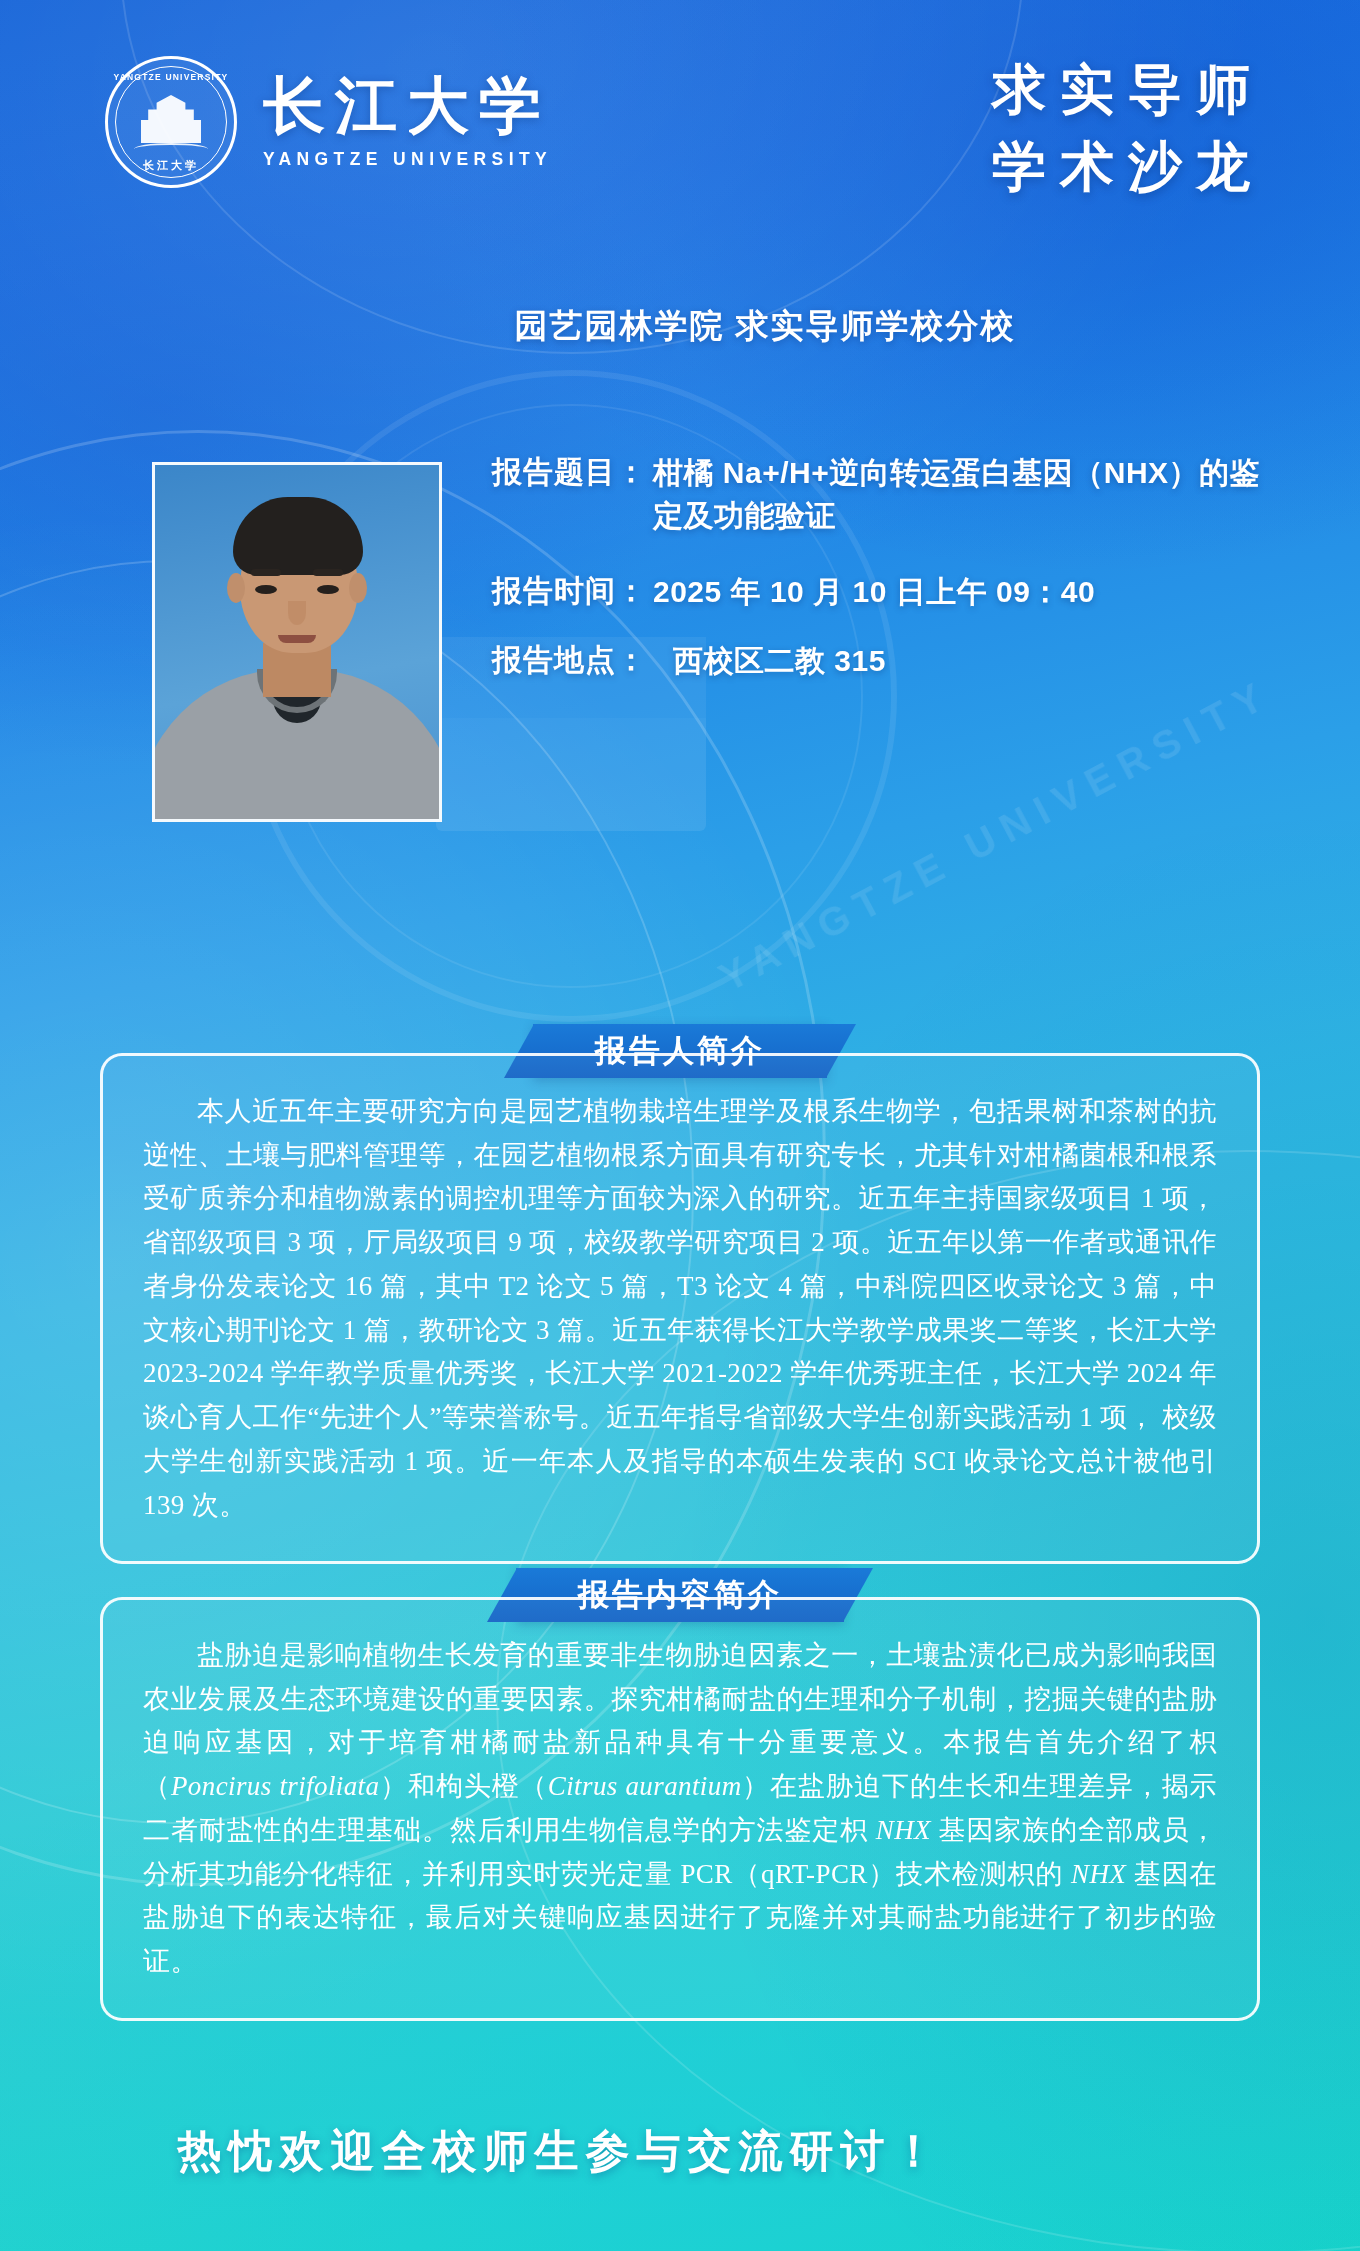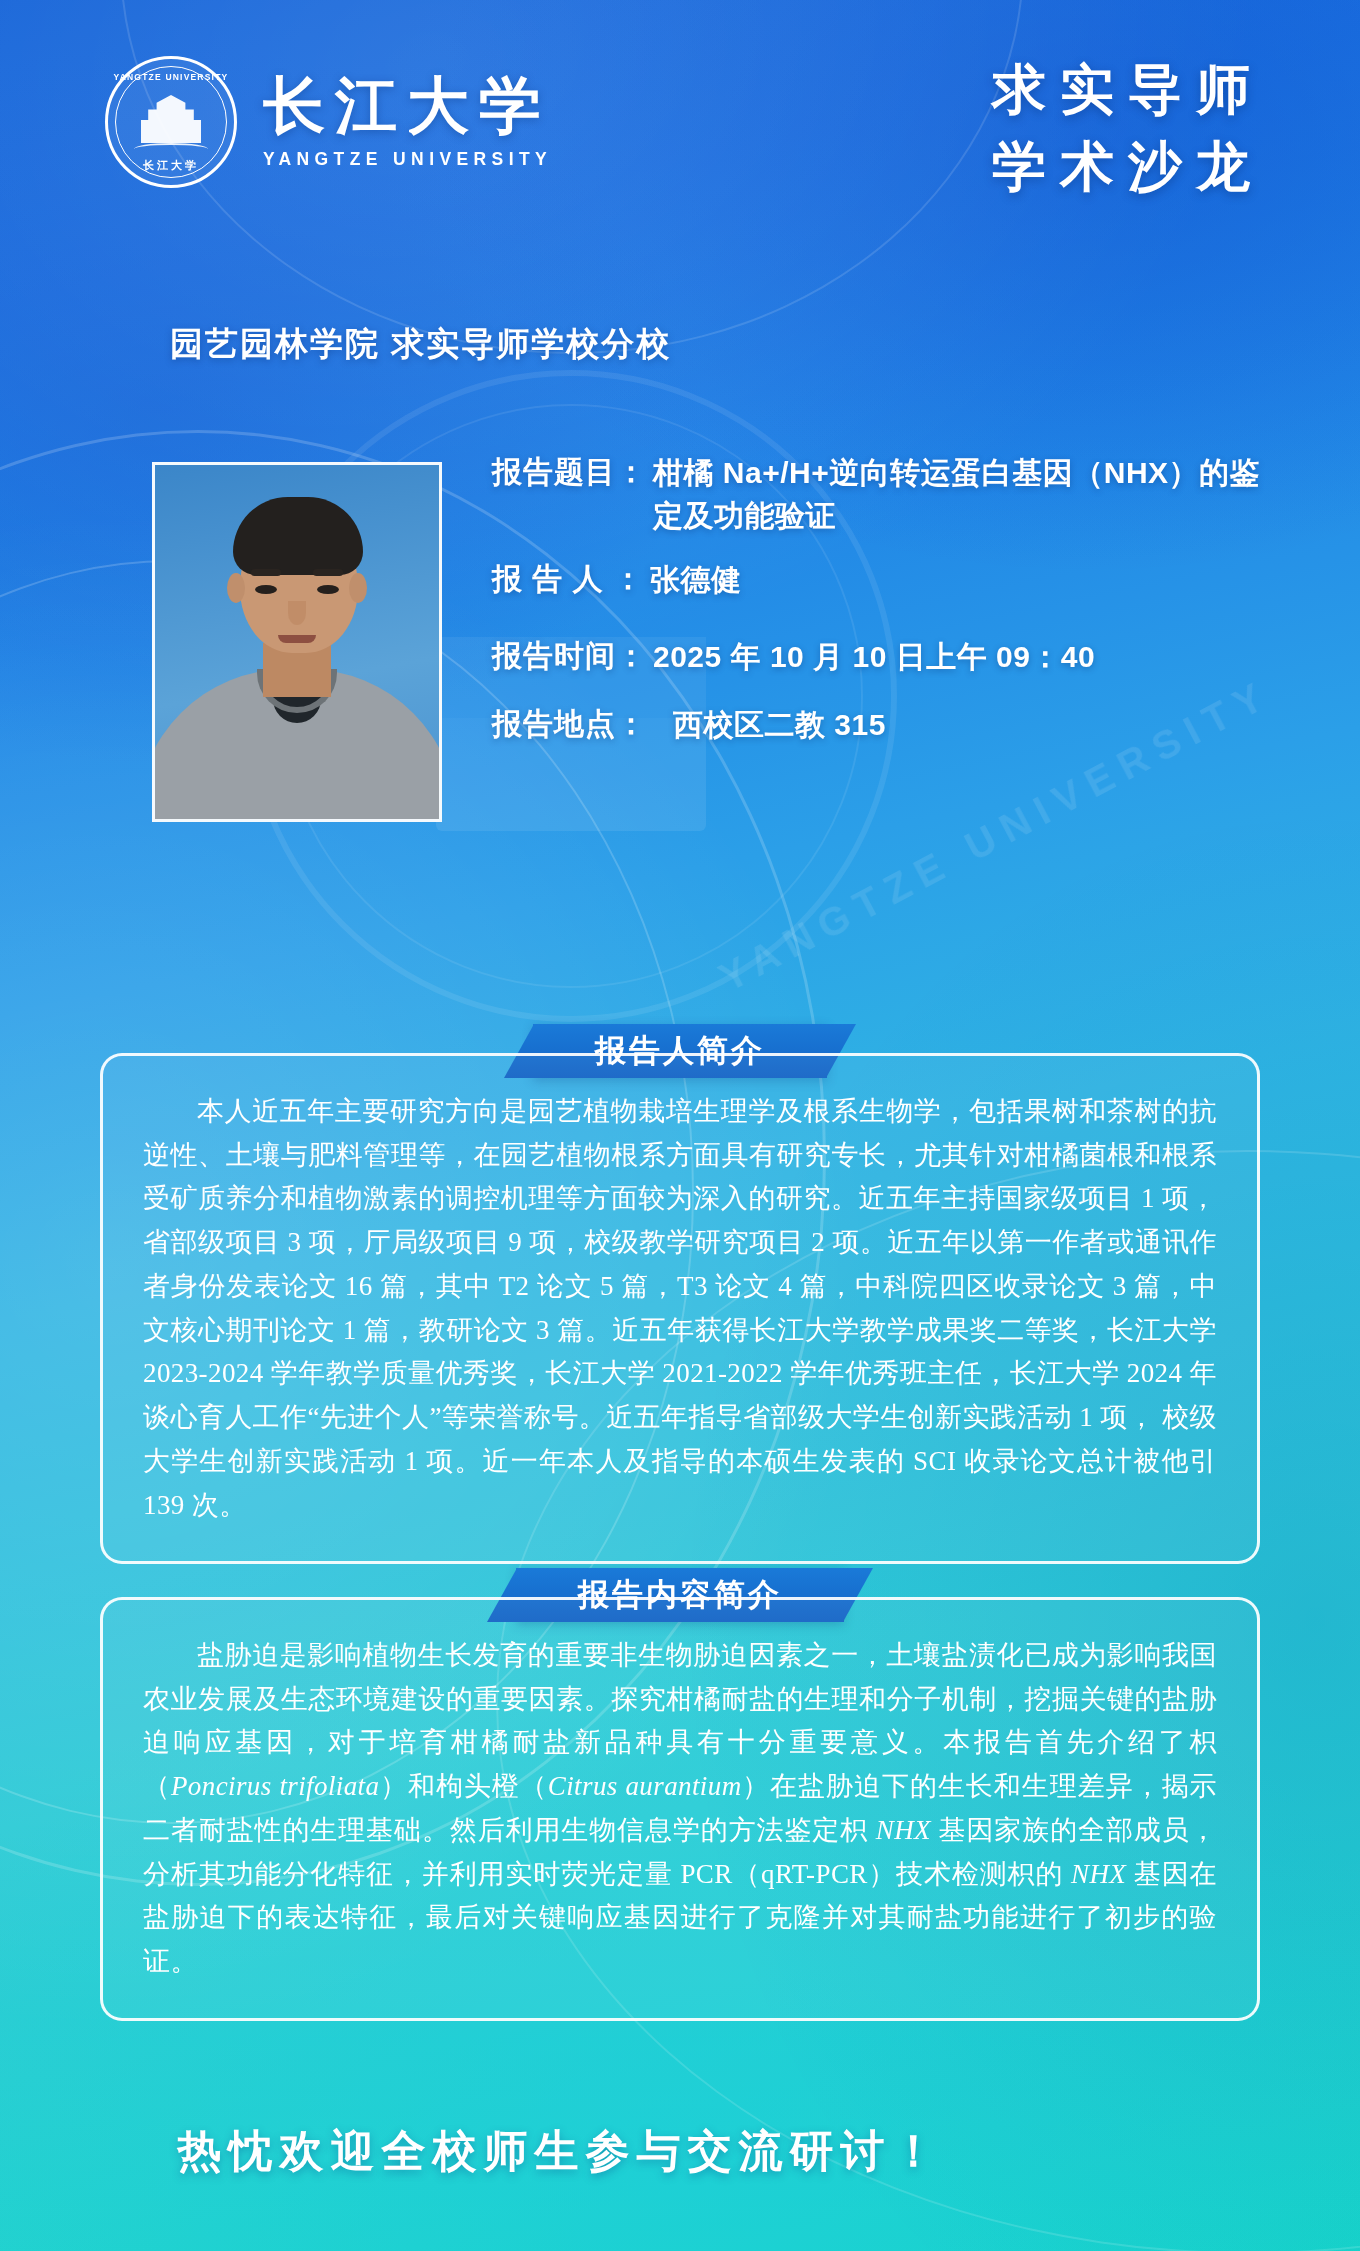--- a/index.html
+++ b/index.html
@@ -209,22 +209,23 @@
     font-size: 54px;
     letter-spacing: 14px;
     line-height: 1.42;
     text-shadow: 0 3px 10px rgba(0,40,110,0.4);
   }
   .header-right div { white-space: nowrap; }
 
   .subtitle {
     position: absolute;
     left: 0;
-    top: 322px;
+    top: 304px;
     width: 1360px;
+    text-align: center;
     padding-left: 170px;
     box-sizing: border-box;
     color: #ffffff;
     font-size: 33px;
     font-weight: bold;
     letter-spacing: 2px;
     text-shadow: 0 2px 7px rgba(0,40,110,0.35);
   }
 
   
@@ -521,24 +522,20 @@
       <div class="p-nose"></div>
       <div class="p-mouth"></div>
     </div>
   </div>
 
   <div class="info">
     <div class="info-row row-title">
       <div class="info-label">报告题目：</div>
       <div class="info-value">柑橘 Na+/H+逆向转运蛋白基因（NHX）的鉴定及功能验证</div>
     </div>
-    <div class="info-row">
-      <div class="info-label">报 告 人 ：</div>
-      <div class="info-value">张德健</div>
-    </div>
     <div class="info-row row-time">
       <div class="info-label">报告时间：</div>
       <div class="info-value">2025 年 10 月 10 日上午 09：40</div>
     </div>
     <div class="info-row row-place">
       <div class="info-label">报告地点：</div>
       <div class="info-value">西校区二教 315</div>
     </div>
   </div>
 

